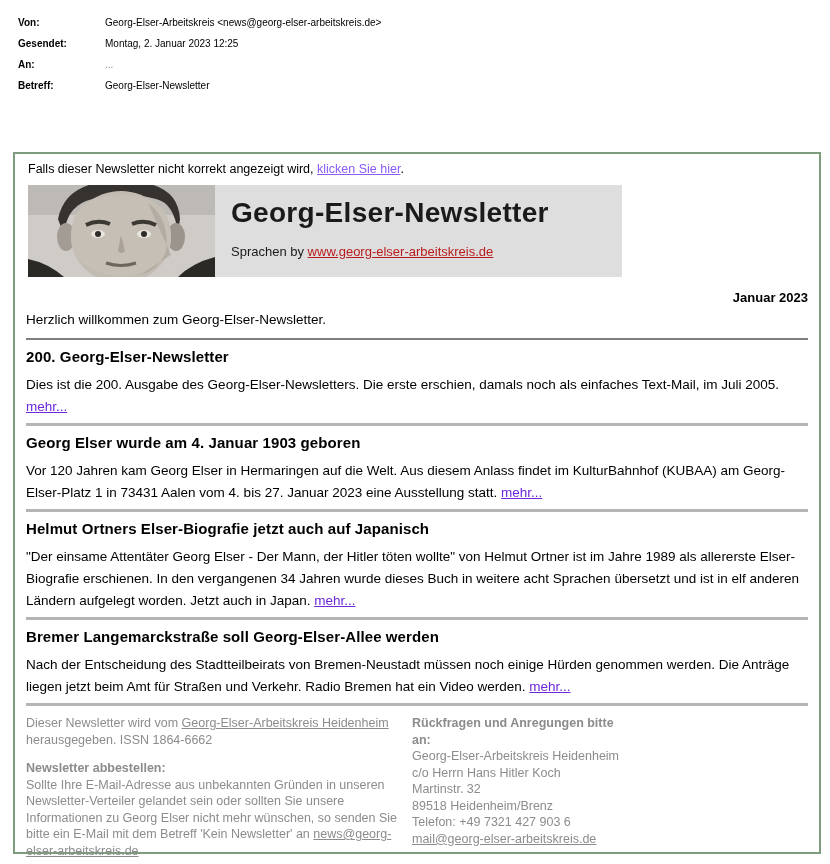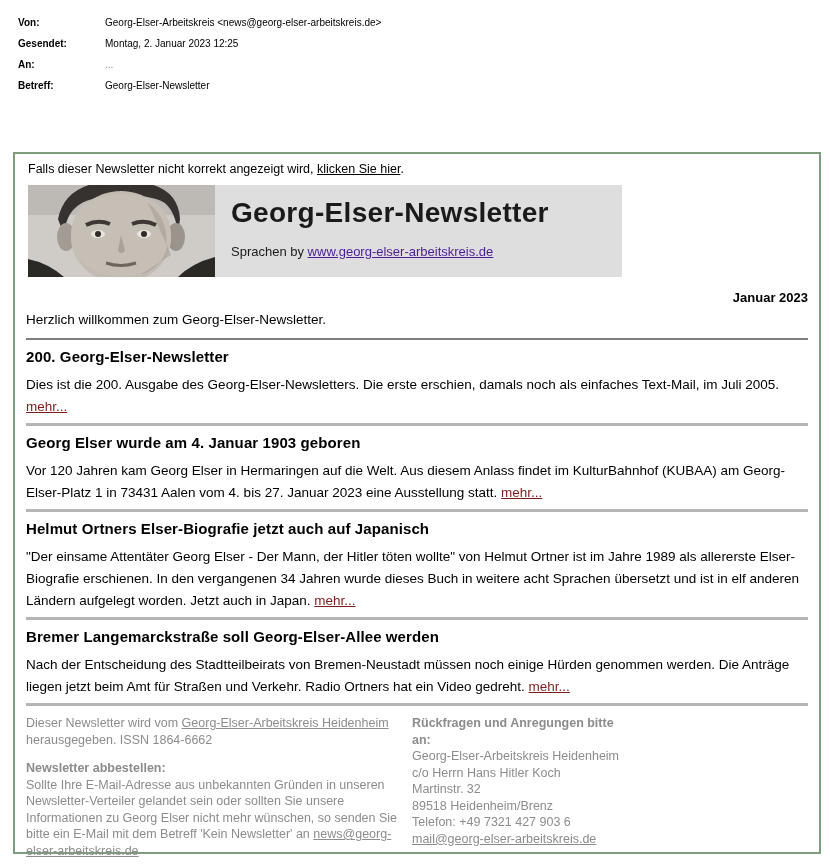--- a/index.html
+++ b/index.html
@@ -16,38 +16,38 @@
   .field-value.muted{color:#8c8c8c;}
   
   .container{
     margin:56px 9px 0 13px;
     border:2px solid #7d9d7e;
     padding:6px 11px 10px 11px;
     height:702px;box-sizing:border-box;
     background:#fff;
   }
   .notice{font-size:12.5px;margin:2px 0 9px 2px;}
-  .notice a{color:#000000;text-decoration:underline;}
+  .notice a{color:#8b5cf6;text-decoration:underline;}
   
   .banner{display:flex;width:594px;height:92px;margin-left:2px;}
   .portrait{width:187px;height:92px;flex:none;display:block;}
   .banner-right{flex:1;background:#dedede;box-sizing:border-box;padding:12px 0 0 16px;}
   .banner-title{font-size:28px;font-weight:bold;color:#1a1a1a;letter-spacing:0.3px;}
   .powered{font-size:13px;margin-top:15px;color:#1a1a1a;}
-  .powered a{color:#4c1d95;text-decoration:underline;}
+  .powered a{color:#b91c1c;text-decoration:underline;}
   
   .date-line{text-align:right;font-weight:bold;font-size:13px;margin-top:13px;}
   .welcome{font-size:13.5px;margin-top:7px;}
   hr{border:none;margin:0;}
   hr.first{border-top:2px solid #7f7f7f;margin-top:11px;}
   hr.sep{border-top:3px solid #b5b5b5;margin-top:5px;}
   
   .article h2{font-size:15px;font-weight:bold;margin:8px 0 9px;letter-spacing:0.1px;}
   .article p{font-size:13.5px;line-height:22px;margin:0 0 5px;}
-  a.more{color:#7f1d1d;text-decoration:underline;}
+  a.more{color:#6d28d9;text-decoration:underline;}
   
   .footer{display:flex;color:#8c8c8c;font-size:12.5px;line-height:16.5px;padding-top:9px;}
   .footer a{color:#8c8c8c;text-decoration:underline;}
   .f-left{width:372px;flex:none;}
   .f-right{width:222px;margin-left:14px;flex:none;}
   .f-left p{margin:0 0 12px;}
   .f-bold{font-weight:bold;}
   .f-right .line{display:block;}
 </style>
 </head>
@@ -144,21 +144,21 @@
     <p>
       <span>"Der einsame Attentäter Georg Elser - Der Mann, der Hitler töten wollte" von Helmut Ortner ist im Jahre 1989 als allererste Elser-Biografie erschienen. In den vergangenen 34 Jahren wurde dieses Buch in weitere acht Sprachen übersetzt und ist in elf anderen Ländern aufgelegt worden. Jetzt auch in Japan.</span>
       <a class="more" href="#">mehr...</a>
     </p>
   </div>
   <hr class="sep">
 
   <div class="article">
     <h2>Bremer Langemarckstraße soll Georg-Elser-Allee werden</h2>
     <p>
-      <span>Nach der Entscheidung des Stadtteilbeirats von Bremen-Neustadt müssen noch einige Hürden genommen werden. Die Anträge liegen jetzt beim Amt für Straßen und Verkehr. Radio Ortners hat ein Video gedreht.</span>
+      <span>Nach der Entscheidung des Stadtteilbeirats von Bremen-Neustadt müssen noch einige Hürden genommen werden. Die Anträge liegen jetzt beim Amt für Straßen und Verkehr. Radio Bremen hat ein Video werden.</span>
       <a class="more" href="#">mehr...</a>
     </p>
   </div>
   <hr class="sep">
 
   <div class="footer">
     <div class="f-left">
       <p>
         <span>Dieser Newsletter wird vom </span><a href="#">Georg-Elser-Arbeitskreis Heidenheim</a><span> herausgegeben. ISSN 1864-6662</span>
       </p>

